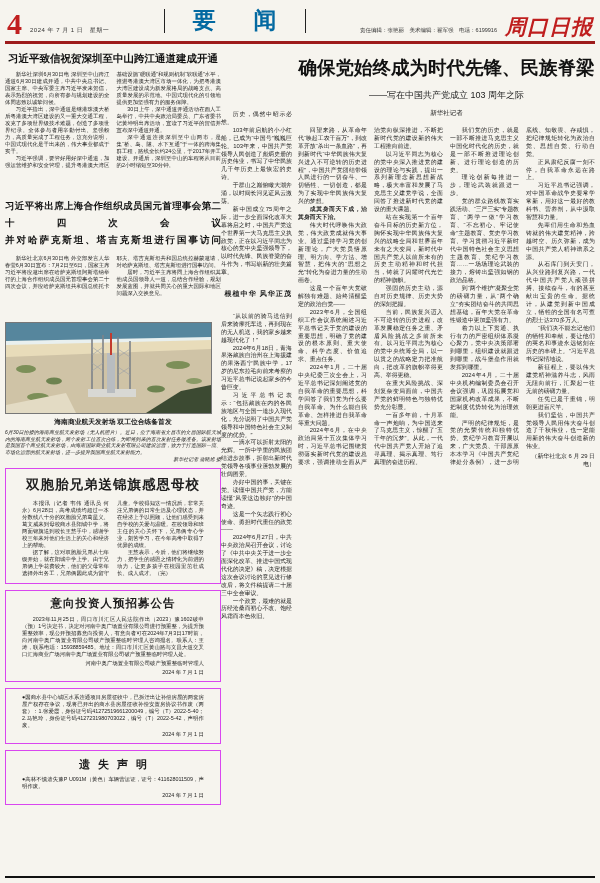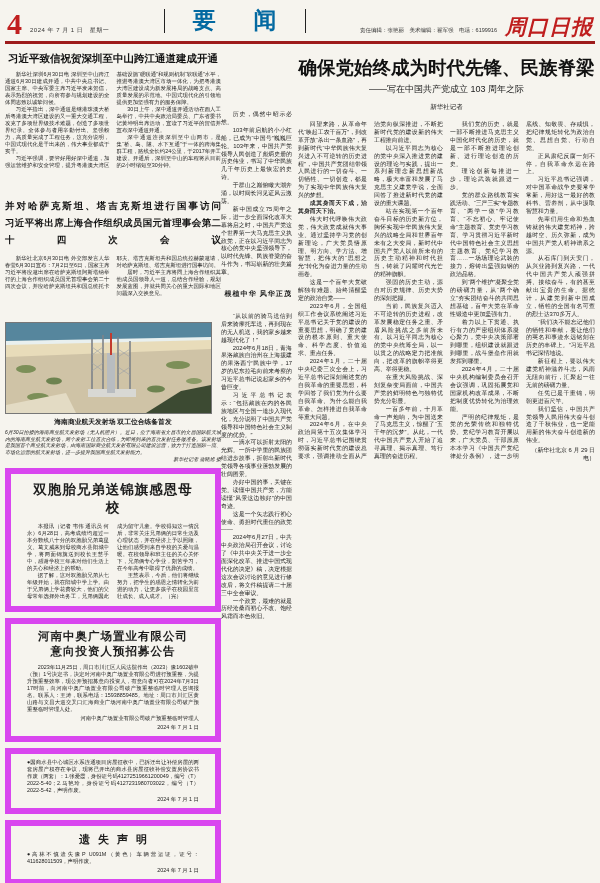--- a/index.html
+++ b/index.html
@@ -43,33 +43,33 @@
   .art2-body { column-count:2; column-gap:7px; font-size:5.4px; line-height:7px; height:62px; overflow:hidden; margin-bottom:5px; }
 
   
   .photo-wrap { width:207px; height:92px; border:1px solid #777; overflow:hidden; }
   .caption { margin:3px 0 6px 0; }
   .caption-title { font-weight:bold; font-size:6.8px; text-align:center; margin-bottom:2px; }
   .caption-body { font-style:italic; font-size:5px; line-height:6.6px; text-align:justify; }
   .caption-credit { font-style:italic; font-size:5px; text-align:right; margin-top:1px; }
 
   
-  .box { border:6px solid #d946ef; padding:5px 16px; margin-bottom:6px; background:#f6f4ee; }
+  .box { border:1px solid #d946ef; padding:5px 16px; margin-bottom:6px; background:#f6f4ee; }
   .box-title-lg { font-family:"Liberation Serif", serif; font-weight:bold; font-size:13.5px; text-align:center; margin:2px 0 6px 0; letter-spacing:1px; }
   .box-title-md { font-family:"Liberation Serif", serif; font-weight:bold; font-size:11.5px; text-align:center; line-height:15px; letter-spacing:1px; }
   .box-title-sm { font-family:"Liberation Serif", serif; font-weight:bold; font-size:11px; text-align:center; letter-spacing:8px; text-indent:8px; margin:1px 0 4px 0; }
   .box-body-2col { column-count:2; column-gap:8px; font-size:5.4px; line-height:7px; height:78px; overflow:hidden; }
   .box-body { font-size:5.4px; line-height:7px; }
   .sign-r { font-size:5.4px; text-align:right; margin-top:2px; }
 
   
   .main-col1 { width:71px; flex:none; margin-top:60px; font-size:5.9px; line-height:7.9px; height:745px; overflow:hidden; }
   .main-rest { flex:1; display:flex; flex-direction:column; }
   .main-headline { font-family:"Liberation Serif", serif; font-weight:bold; font-size:18.5px; text-align:center; white-space:nowrap; color:#111; margin-top:4px; }
-  .main-subtitle { font-size:9px; text-align:center; margin-top:3px; color:#222; }
+  .main-subtitle { font-size:9px; text-align:center; margin-top:9px; color:#222; }
   .main-byline { font-size:6.5px; text-align:center; margin:7px 0 9px 0; }
   .main-cols4 { column-count:4; column-gap:7px; font-size:5.9px; line-height:7.9px; height:745px; overflow:hidden; }
 
   
   .footer { border-top:2px solid #111; margin-top:4px; padding:4px 2px 2px 2px; }
   .footer div { font-size:5.6px; line-height:9px; text-align:center; color:#222; letter-spacing:.4px; }
 </style>
 </head>
 <body>
 
@@ -101,22 +101,22 @@
             <div class="para">新华社深圳6月30日电 深圳至中山跨江通道6月30日建成开通，中共中央总书记、国家主席、中央军委主席习近平发来贺信，表示热烈的祝贺，向所有参与规划建设的全体同志致以诚挚问候。</div>
             <div class="para">习近平指出，深中通道是继港珠澳大桥后粤港澳大湾区建设的又一重大交通工程，攻克了多项世界级技术难题，创造了多项世界纪录。全体参与者用辛勤付出、坚强毅力，高质量完成了工程任务，这充分说明，中国式现代化是干出来的，伟大事业都成于实干。</div>
             <div class="para">习近平强调，要管好用好深中通道，加强运营维护和安全管理，提升粤港澳大湾区基础设施“硬联通”和规则机制“软联通”水平，推进粤港澳大湾区市场一体化，为把粤港澳大湾区建设成为新发展格局的战略支点、高质量发展的示范地、中国式现代化的引领地提供更加坚强有力的服务保障。</div>
             <div class="para">30日上午，深中通道开通活动在西人工岛举行，中共中央政治局委员、广东省委书记黄坤明出席活动，宣读了习近平的贺信并宣布深中通道开通。</div>
             <div class="para">深中通道连接深圳至中山两市，是集“桥、岛、隧、水下互通”于一体的跨海集群工程，路线全长约24公里，于2017年开工建设。开通后，深圳至中山的车程将从目前的2小时缩短至30分钟。</div>
           </div>
       </div>
 
       <div>
         <div class="art2-headline">
+          <div>习近平将出席上海合作组织成员国元首理事会第二十四次会议</div>
           <div>并对哈萨克斯坦、塔吉克斯坦进行国事访问</div>
-          <div>习近平将出席上海合作组织成员国元首理事会第二十四次会议</div>
         </div>
         <div class="art2-body">
             <div class="para">新华社北京6月30日电 外交部发言人华春莹6月30日宣布：7月2日至6日，国家主席习近平将应邀出席在哈萨克斯坦阿斯塔纳举行的上海合作组织成员国元首理事会第二十四次会议，并应哈萨克斯坦共和国总统托卡耶夫、塔吉克斯坦共和国总统拉赫蒙邀请，对哈萨克斯坦、塔吉克斯坦进行国事访问。</div>
             <div class="para">届时，习近平主席将同上海合作组织其他成员国领导人一道，总结合作经验，规划发展蓝图，并就共同关心的重大国际和地区问题深入交换意见。</div>
           </div>
       </div>
 
       <div class="photo-wrap">
         <svg width="205" height="90" viewBox="0 0 205 90">
           <rect x="0" y="0" width="205" height="90" fill="#cfc3a6"></rect>
@@ -163,21 +163,20 @@
         <div class="box-title-lg">双胞胎兄弟送锦旗感恩母校</div>
         <div class="box-body-2col">
             <div class="para">本报讯（记者 韦伟 通讯员 何永）6月28日，高考成绩均超过一本分数线八十分的双胞胎兄弟葛星义、葛文威来到母校商水县阳城中学，将两面锦旗送到校长王慧手中，感谢学校三年来对他们生活上的关心和经济上的帮助。</div>
             <div class="para">据了解，这对双胞胎兄弟从七年级开始，就在阳城中学上学。由于兄弟俩上学花费较大，他们的父母常年选择外出务工，兄弟俩因此成为留守儿童。学校得知这一情况后，非常关注兄弟俩的日常生活及心理状态，并在经济上予以照顾，让他们感受到来自学校的关爱与温暖。在校领导和班主任的关心关怀下，兄弟俩专心学业，刻苦学习，在今年高考中取得了优异的成绩。</div>
             <div class="para">王慧表示，今后，他们将继续努力，把学生的感恩之情转化为前进的动力，让更多孩子在校园里茁壮成长、成人成才。（完）</div>
           </div>
       </div>
 
       <div class="box">
         <div class="box-title-md">
-          <div>河南中奥广场置业有限公司</div>
           <div>意向投资人预招募公告</div>
         </div>
         <div class="box-body para" style="margin-top:5px;">2023年11月25日，周口市川汇区人民法院作出（2023）豫1602破申（预）1号决定书，决定对河南中奥广场置业有限公司进行预重整，为提升预重整效率，现公开预招募意向投资人，有意向者可在2024年7月3日17时前，向河南中奥广场置业有限公司破产预重整临时管理人咨询报名。联系人：王涛，联系电话：15938859485。地址：周口市川汇区黄山路与文昌大道交叉口汇海商业广场河南中奥广场置业有限公司破产预重整临时管理人处。</div>
         <div class="sign-r">河南中奥广场置业有限公司破产预重整临时管理人</div>
         <div class="sign-r">2024 年 7 月 1 日</div>
       </div>
 
       <div class="box">
         <div class="box-body just">●因商水县中心城区水系连通项目房屋征收中，已拆迁出让补偿房屋的两套房屋产权存在争议，现将已开出的商水县房屋征收补偿安置房协议书作废（两套）：1.张爱霞，身份证号码41272519661200049，编号（T）2022-5-40；2.马艳玲，身份证号码4127231980703022，编号（T）2022-5-42，声明作废。</div>
         <div class="sign-r">2024 年 7 月 1 日</div>

